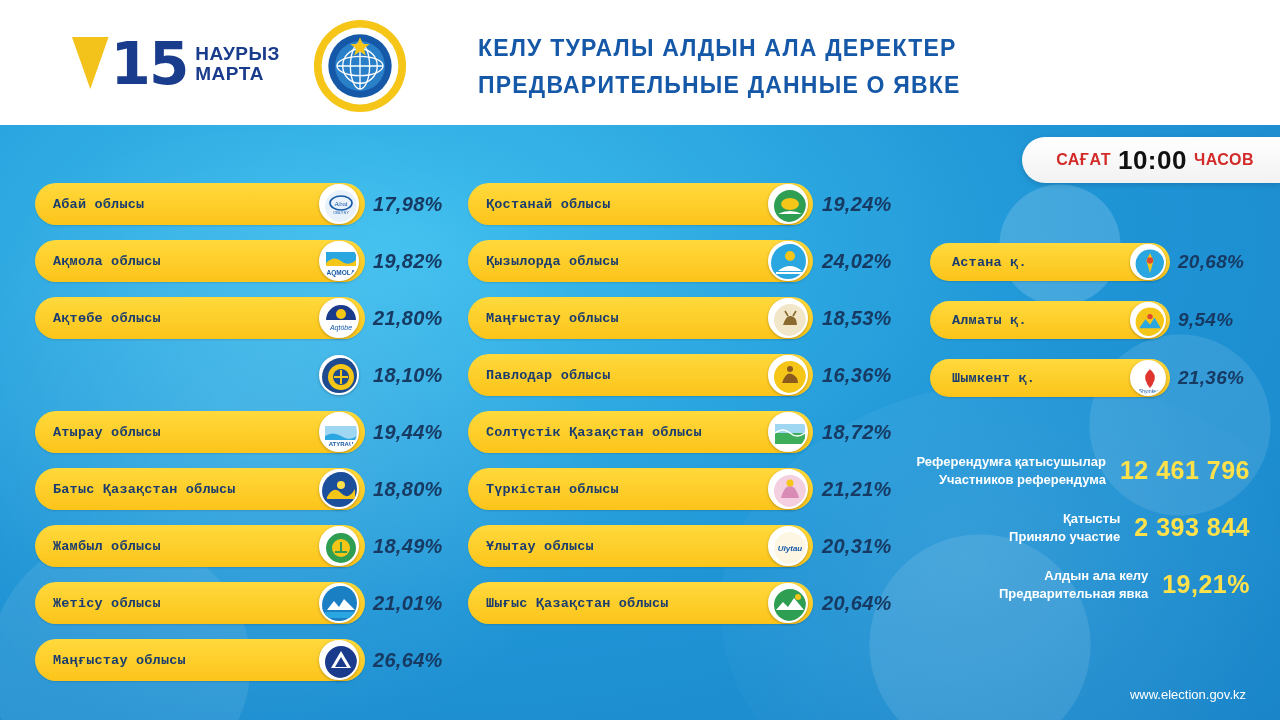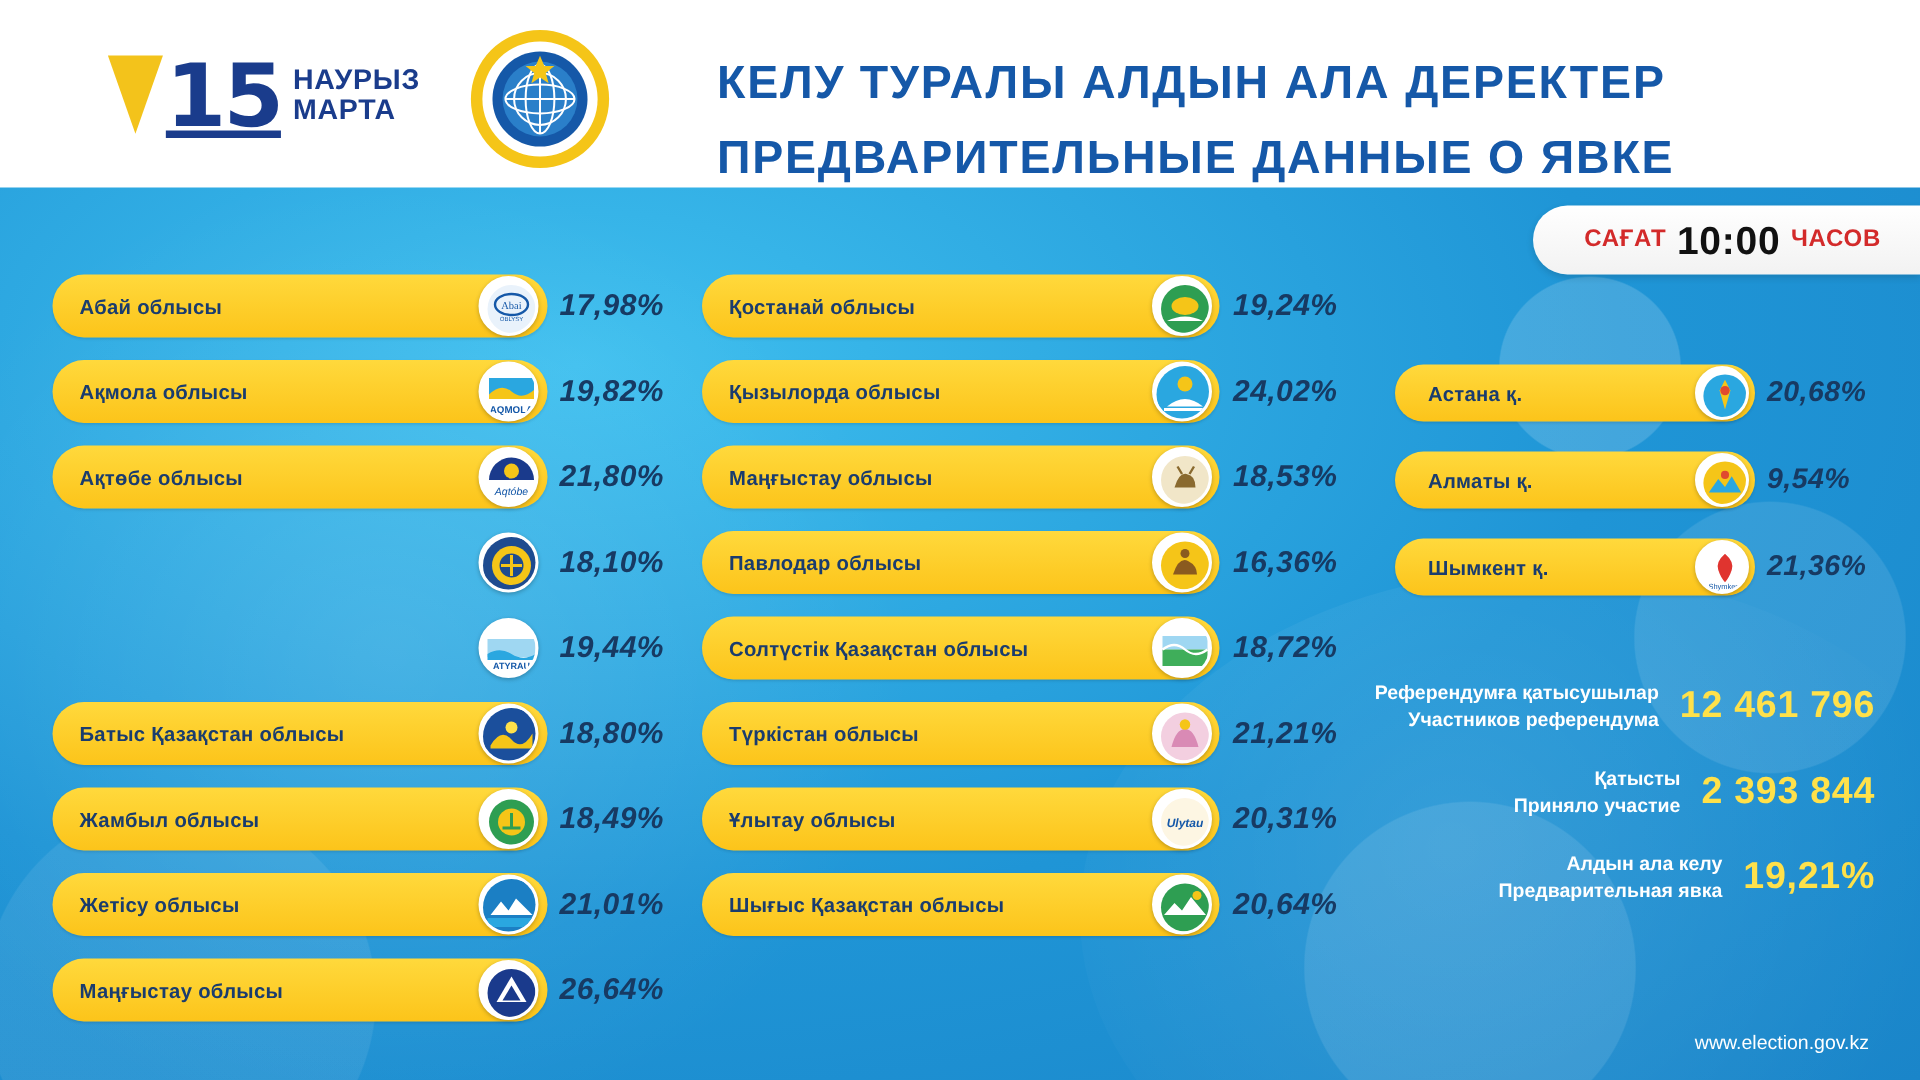--- a/index.html
+++ b/index.html
@@ -27,21 +27,20 @@
     display: flex;
     align-items: center;
   }
   .logo15 .mark {
     font-size: 58px;
     font-weight: bold;
     color: #1a3c8c;
     line-height: 1;
     letter-spacing: -2px;
     font-family: "DejaVu Sans", sans-serif;
-    text-decoration: underline;
   }
   .logo15 svg { display: block; }
   .logo15 .words {
     margin-left: 8px;
     line-height: 1.05;
   }
   .logo15 .words div {
     font-size: 19px;
     font-weight: bold;
     color: #1a3c8c;
@@ -52,21 +51,21 @@
     position: absolute;
     left: 312px; top: 18px;
     width: 96px; height: 96px;
   }
 
   .titles {
     position: absolute;
     left: 478px; top: 30px;
   }
   .titles .t1, .titles .t2 {
-    font-size: 31px;
+    font-size: 23px;
     font-weight: bold;
     color: #1558a8;
     letter-spacing: 1.2px;
     line-height: 1.62;
     white-space: nowrap;
   }
 
   
   .panel {
     position: absolute;
@@ -143,20 +142,21 @@
     box-shadow: 0 1px 2px rgba(0,0,0,.12);
   }
   .pill .name {
     font-size: 13.5px;
     font-weight: bold;
     color: #1a3c6e;
     white-space: nowrap;
     padding-left: 18px;
     padding-right: 40px;
     letter-spacing: .2px;
+    font-family: Liberation Mono, monospace;
   }
   .crest {
     position: absolute;
     width: 40px; height: 40px;
     border-radius: 50%;
     background: #fff;
     border: 2px solid #ffffff;
     box-shadow: 0 1px 3px rgba(0,0,0,.25);
     overflow: hidden;
     top: 1px;
@@ -325,20 +325,23 @@
             <circle cx="20" cy="20" r="19" fill="#1e4b8f"></circle>
             <circle cx="20" cy="20" r="13" fill="#f5c518"></circle>
             <circle cx="20" cy="20" r="8" fill="#1e4b8f"></circle>
             <path d="M20 13 v14 M13 20 h14" stroke="#f5c518" stroke-width="2"></path>
           </svg>
       </span>
       <span class="pct">18,10%</span>
     </div>
 
     <div class="row">
+      <div class="pill">
+        <span class="name">Атырау облысы</span>
+      </div>
       <span class="crest">
         <svg width="40" height="40" viewBox="0 0 40 40">
             <circle cx="20" cy="20" r="19" fill="#fff"></circle>
             <rect x="4" y="12" width="32" height="12" fill="#9fd7f2"></rect>
             <path d="M4 22 q8 -5 16 0 q8 5 16 0 v4 H4z" fill="#2aa7e0"></path>
             <text x="20" y="32" font-size="6" fill="#1558a8" text-anchor="middle" font-weight="bold">ATYRAU</text>
           </svg>
       </span>
       <span class="pct">19,44%</span>
     </div>

